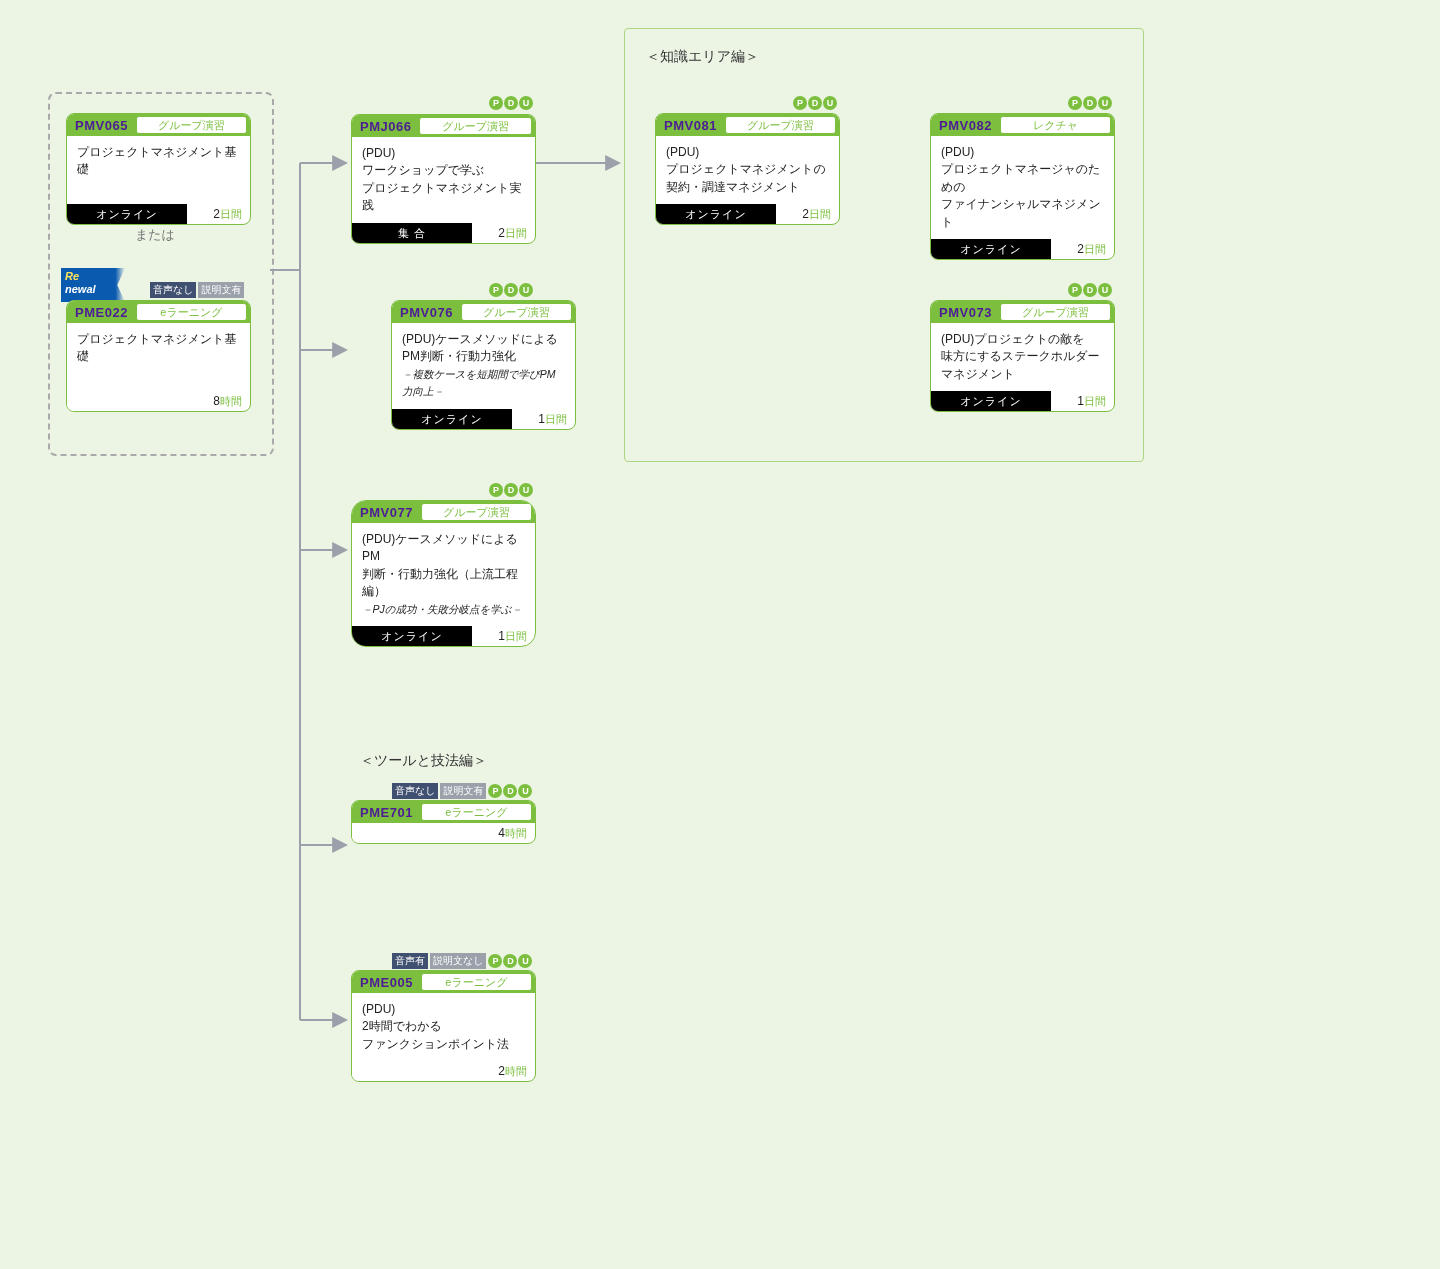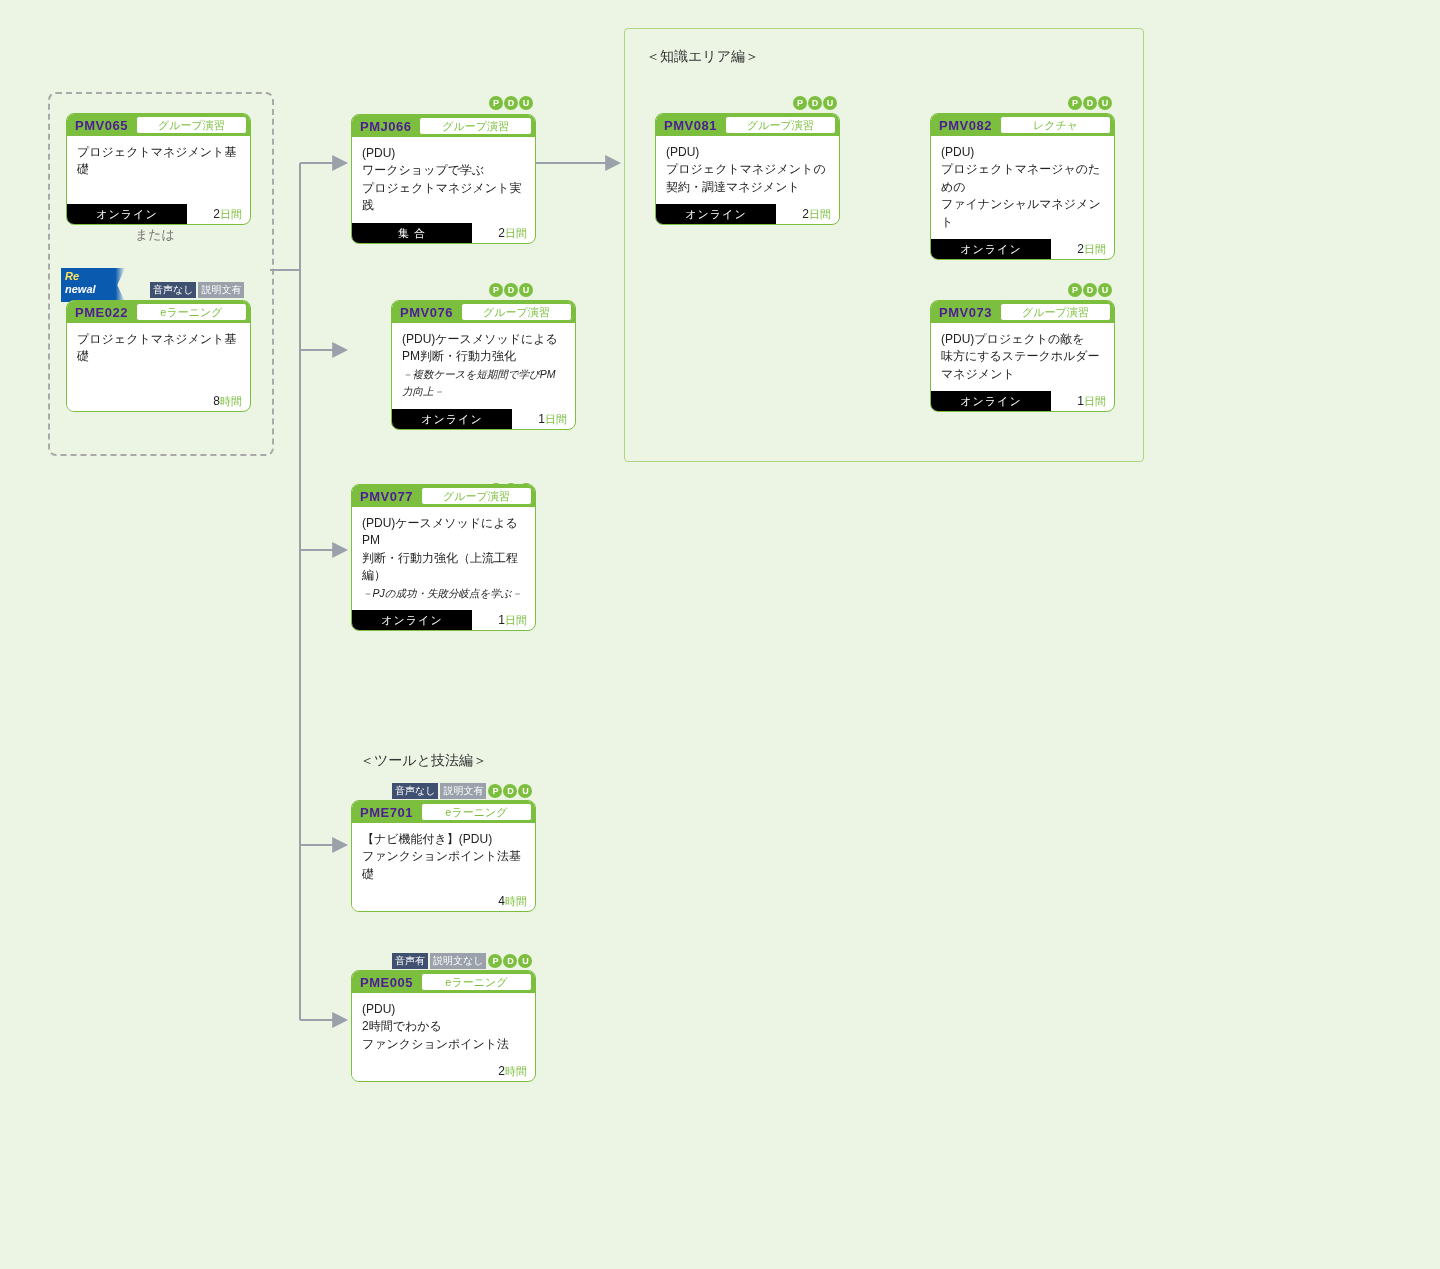--- a/index.html
+++ b/index.html
@@ -267,21 +267,21 @@
   </div>
 
   <div class="badges" style="left:489px; top:483px;">
     <span class="pdu">
         <span>P</span>
         <span>D</span>
         <span>U</span>
       </span>
   </div>
 
-  <div class="card" style="left:351px; top:484px;">
+  <div class="card" style="left:351px; top:500px;border-radius:15px;">
     <div class="head">
       <div class="code">PMV077</div>
       <div class="type">グループ演習</div>
     </div>
     <div class="body">
       <span>(PDU)ケースメソッドによるPM</span><br>
       <span>判断・行動力強化（上流工程編）</span><br>
       <small>－PJの成功・失敗分岐点を学ぶ－</small>
     </div>
     <div class="foot">
@@ -297,24 +297,20 @@
         <span>P</span>
         <span>D</span>
         <span>U</span>
       </span>
   </div>
 
   <div class="card" style="left:351px; top:800px;">
     <div class="head">
       <div class="code">PME701</div>
       <div class="type">eラーニング</div>
-    </div>
-    <div class="body">
-      <span>【ナビ機能付き】(PDU)</span><br>
-      <span>ファンクションポイント法基礎</span>
     </div>
     <div class="foot">
       <div class="delivery empty"></div>
       <div class="duration"><span class="num">4</span><span class="unit">時間</span></div>
     </div>
   </div>
 
   <div class="badges" style="left:392px; top:953px;">
     <span class="tag-onsei">音声有</span>
     <span class="tag-setsumei">説明文なし</span>

